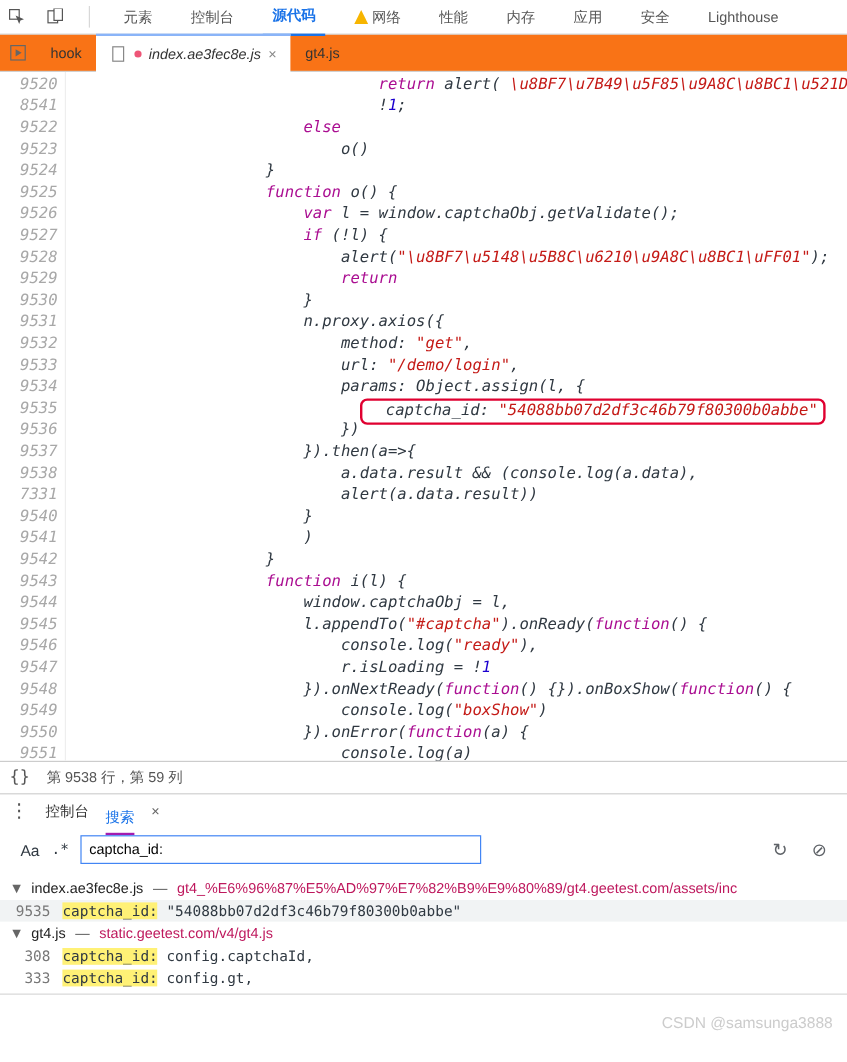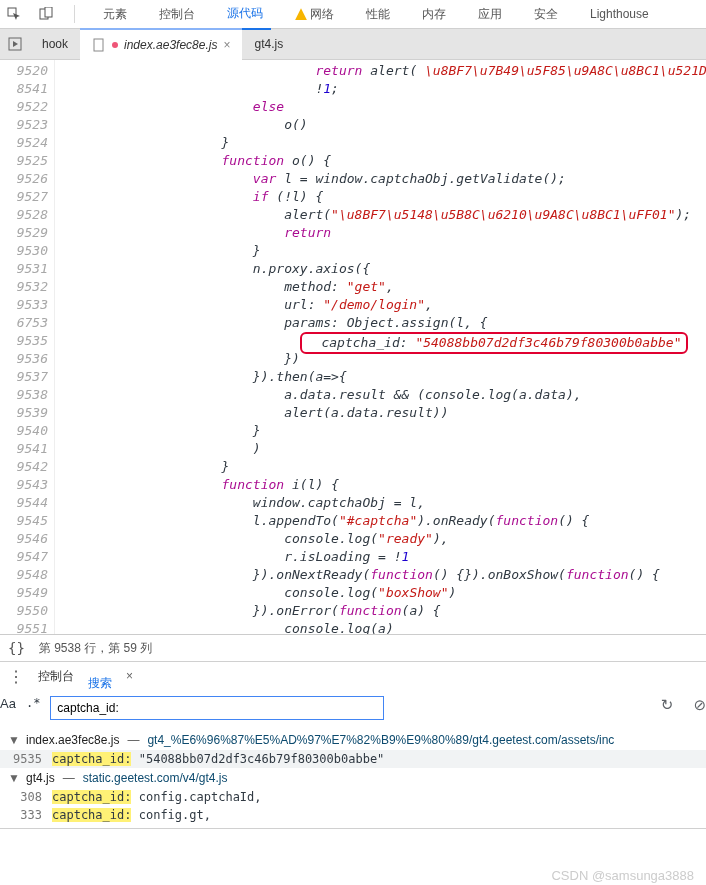--- a/index.html
+++ b/index.html
@@ -14,26 +14,26 @@
     display: flex;
     align-items: center;
     border-bottom: 1px solid #d0d0d0;
     height: 28px;
     padding: 0 6px;
     gap: 16px;
   }
   .top-tabs .icon { width: 16px; height: 16px; display:flex; align-items:center; justify-content:center; color:#555; }
   .top-tabs .divider { width:1px; height:18px; background:#d8d8d8; margin:0 4px; }
   .top-tabs .tab { padding: 6px 8px; color:#555; cursor:default; }
-  .top-tabs .tab.active { color:#1a73e8; border-bottom:2px solid #1a73e8; font-weight:400; }
+  .top-tabs .tab.active { color:#1a73e8; border-bottom:2px solid #1a73e8; font-weight:700; }
   .warn-badge { width:12px; height:12px; display:inline-block; background:#f7b500; clip-path: polygon(50% 0,100% 100%,0 100%); margin-right:3px; vertical-align:middle; }
 
   .file-tabs {
     display:flex; align-items:center; height:30px; border-bottom:1px solid #d0d0d0;
-    background:#e5e5e5;
+    background:#f97316;
   }
   .file-tabs .play { width:30px; display:flex; align-items:center; justify-content:center; }
   .file-tabs .ft { padding:0 12px; height:30px; display:flex; align-items:center; gap:6px; cursor:default; }
   .file-tabs .ft.active { background:#fff; border-top:2px solid #8ab4f8; }
   .file-tabs .ft .dot { width:6px; height:6px; background:#e57; border-radius:50%; }
   .ft .fname { font-style:normal; color:#333; }
   .ft.active .fname { font-style:italic; }
   .ft .close { color:#888; }
 
   .code-area { display:flex; height: 574px; border-bottom:1px solid #ccc; font-family: Consolas, monospace; font-size: 13px; overflow:hidden;font-style:italic; }
@@ -47,40 +47,40 @@
 
   .hlbox { border:2px solid #e00030; border-radius:6px; padding:0 4px; display:inline-block; }
 
   .status-bar { display:flex; align-items:center; height:26px; padding:0 8px; border-bottom:1px solid #d0d0d0; color:#555; gap:14px; }
   .status-bar .braces { font-family: monospace; font-size:14px; }
 
   .search-panel { border-bottom:1px solid #d0d0d0; }
   .search-top { display:flex; align-items:center; height:28px; padding:0 8px; gap:14px; }
   .search-top .dots { font-size:16px; color:#555; }
   .search-top .tab { color:#333; }
-  .search-top .tab.active { color:#1a73e8; border-bottom:2px solid #a21caf; padding-bottom:4px;margin-top:20px; }
+  .search-top .tab.active { color:#1a73e8; border-bottom:5px solid #a21caf; padding-bottom:4px;margin-top:20px; }
   .search-top .close { color:#666; }
 
-  .search-row { display:flex; align-items:flex-start; padding:6px 0; gap:10px; }
+  .search-row { display:flex; align-items:center; padding:6px 17px; gap:10px; }
   .search-row .aa { font-weight:500; font-size:13px; }
   .search-row .regex { font-size:12px; font-family:monospace; }
   .search-row input { flex: 0 0 320px; border:1px solid #4285f4; outline:none; height:22px; padding:0 6px; font-size:12px; }
   .refresh, .cancel { color:#5f6368; font-size:15px; margin-left:auto; }
   .cancel { margin-left:10px; }
 
   .results { padding:4px 0; }
   .result-file { display:flex; align-items:center; padding:3px 8px; gap:8px; color:#555; font-size:12px; }
   .result-file .caret { color:#666; width:10px; }
   .result-file .fn { color:#222; }
-  .result-file .path { color:#0c4a6e; }
+  .result-file .path { color:#be185d; }
   .result-line { display:flex; align-items:center; padding:2px 8px 2px 8px; gap:10px; font-family: Consolas, monospace; font-size:12px; }
   .result-line.shaded { background:#f1f3f4; }
   .result-line .lno { color:#777; width:34px; text-align:right; }
   .hl { background:#fff176; }
-  .watermark { position:fixed; right:12px; bottom:2px; color:#ccc; font-size:13px; }
+  .watermark { position:fixed; right:12px; bottom:25px; color:#ccc; font-size:13px; }
 </style>
 </head>
 <body>
 
 <div class="top-tabs">
   <span class="icon">
       <svg width="14" height="14" viewBox="0 0 14 14">
         <rect x="1" y="1" width="8" height="8" fill="none" stroke="#555"></rect>
         <path d="M6 6 L13 9 L10 10 L9 13 Z" fill="#555"></path>
       </svg>
@@ -135,26 +135,26 @@
       <div>9524</div>
       <div>9525</div>
       <div>9526</div>
       <div>9527</div>
       <div>9528</div>
       <div>9529</div>
       <div>9530</div>
       <div>9531</div>
       <div>9532</div>
       <div>9533</div>
-      <div>6753</div>
+      <div>9534</div>
       <div>9535</div>
       <div>9536</div>
       <div>9537</div>
       <div>9538</div>
-      <div>9539</div>
+      <div>7331</div>
       <div>9540</div>
       <div>9541</div>
       <div>9542</div>
       <div>9543</div>
       <div>9544</div>
       <div>9545</div>
       <div>9546</div>
       <div>9547</div>
       <div>9548</div>
       <div>9549</div>

